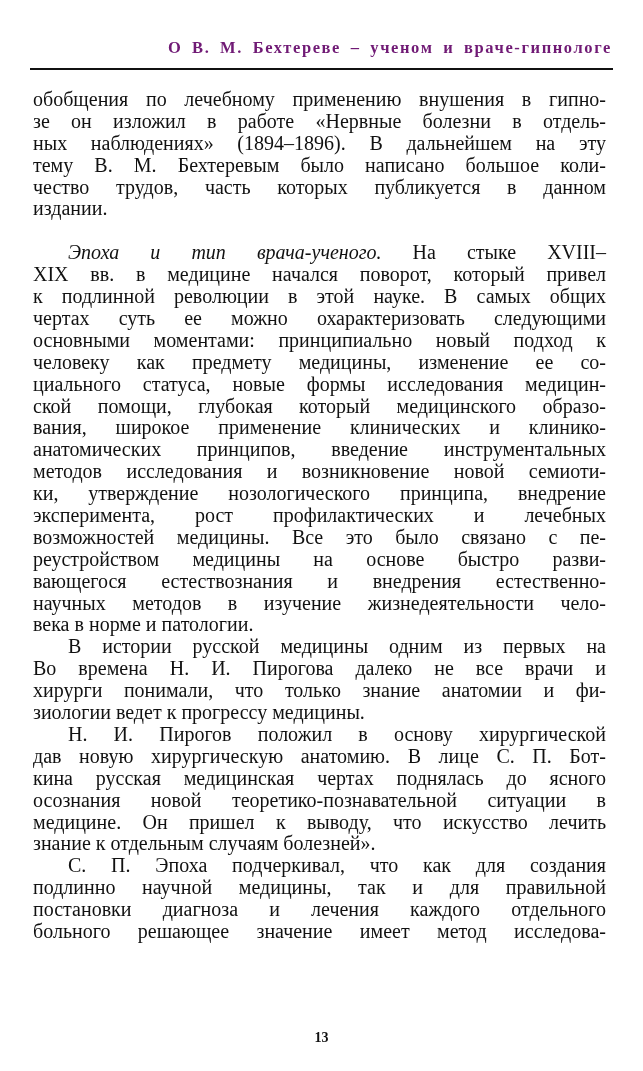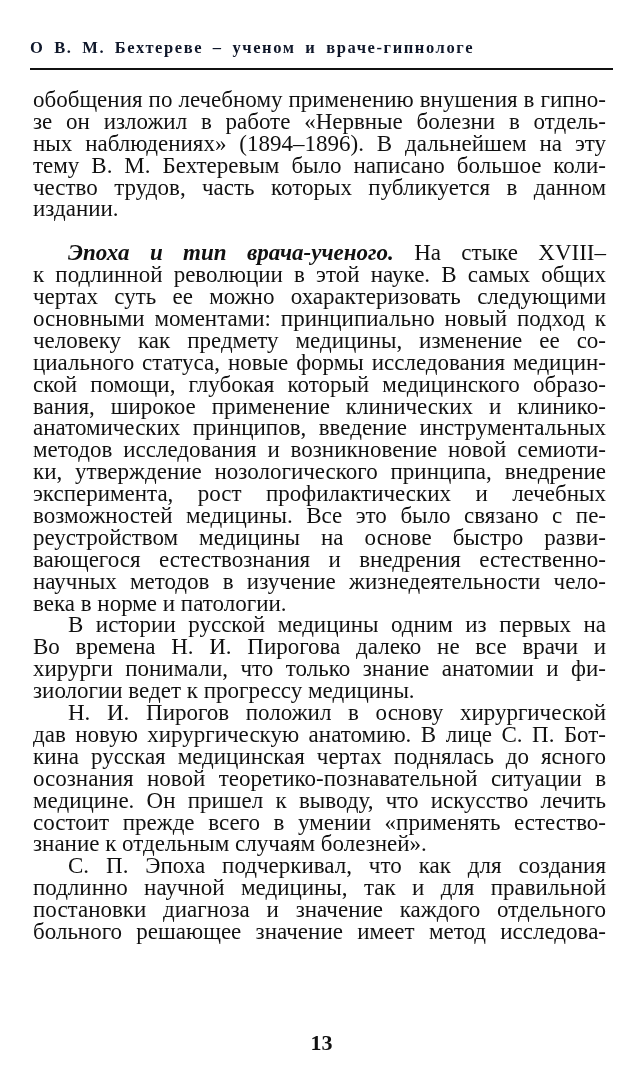--- a/index.html
+++ b/index.html
@@ -19,42 +19,42 @@
       position: absolute;
       left: 0; top: 0;
       width: 643px; height: 1071px;
       background: #ffffff;
     }
     .running-head {
       position: absolute;
       left: 30px;
       width: 582px;
       top: 38px;
-      text-align: left;
+      text-align: right;
       font-family: "Liberation Serif", "DejaVu Serif", serif;
       font-weight: bold;
       font-size: 16.5px;
       letter-spacing: 1.6px;
       word-spacing: 4px;
-      color: #0f172a;
+      color: #701a75;
     }
     .head-rule {
       position: absolute;
       left: 30px;
       width: 583px;
       top: 68px;
       height: 2px;
       background: #111;
     }
     .body-text {
       position: absolute;
       left: 33px;
       width: 573px;
       top: 89px;
-      font-size: 23px;
+      font-size: 20px;
       line-height: 21.9px;
     }
     .line {
       display: block;
       height: 21.9px;
       white-space: nowrap;
       text-align: justify;
       text-align-last: justify;
       overflow: visible;
     }
@@ -63,29 +63,28 @@
     }
     .line.indent {
       padding-left: 35px;
     }
     .gap {
       display: block;
       height: 22px;
     }
     .italic {
       font-style: italic;
-      font-weight: bold;
     }
     .folio {
       position: absolute;
       left: 0;
       width: 643px;
       top: 1030px;
       text-align: center;
-      font-size: 22px;
+      font-size: 14px;
       font-weight: bold;
     }
   </style>
 </head>
 <body>
 
 <div class="page">
 
   <div class="running-head">О В. М. Бехтереве – ученом и враче-гипнологе</div>
   <div class="head-rule"></div>
@@ -98,20 +97,21 @@
       <span class="line">ных наблюдениях» (1894–1896). В дальнейшем на эту</span>
       <span class="line">тему В. М. Бехтеревым было написано большое коли-</span>
       <span class="line">чество трудов, часть которых публикуется в данном</span>
       <span class="line last">издании.</span>
     </div>
 
     <span class="gap"></span>
 
     <div>
       <span class="line indent"><span class="italic">Эпоха и тип врача-ученого.</span> <span>На стыке XVIII–</span></span>
+      <span class="line">XIX вв. в медицине начался поворот, который привел</span>
       <span class="line">к подлинной революции в этой науке. В самых общих</span>
       <span class="line">чертах суть ее можно охарактеризовать следующими</span>
       <span class="line">основными моментами: принципиально новый подход к</span>
       <span class="line">человеку как предмету медицины, изменение ее со-</span>
       <span class="line">циального статуса, новые формы исследования медицин-</span>
       <span class="line">ской помощи, глубокая который медицинского образо-</span>
       <span class="line">вания, широкое применение клинических и клинико-</span>
       <span class="line">анатомических принципов, введение инструментальных</span>
       <span class="line">методов исследования и возникновение новой семиоти-</span>
       <span class="line">ки, утверждение нозологического принципа, внедрение</span>
@@ -129,27 +129,26 @@
       <span class="line">хирурги понимали, что только знание анатомии и фи-</span>
       <span class="line last">зиологии ведет к прогрессу медицины.</span>
     </div>
 
     <div>
       <span class="line indent">Н. И. Пирогов положил в основу хирургической</span>
       <span class="line">дав новую хирургическую анатомию. В лице С. П. Бот-</span>
       <span class="line">кина русская медицинская чертах поднялась до ясного</span>
       <span class="line">осознания новой теоретико-познавательной ситуации в</span>
       <span class="line">медицине. Он пришел к выводу, что искусство лечить</span>
-      <span class="line">состоит прежде всего в умении «применять естество-</span>
       <span class="line last">знание к отдельным случаям болезней».</span>
     </div>
 
     <div>
       <span class="line indent">С. П. Эпоха подчеркивал, что как для создания</span>
       <span class="line">подлинно научной медицины, так и для правильной</span>
-      <span class="line">постановки диагноза и значение каждого отдельного</span>
+      <span class="line">постановки диагноза и лечения каждого отдельного</span>
       <span class="line">больного решающее значение имеет метод исследова-</span>
     </div>
 
   </div>
 
   <div class="folio">13</div>
 </div>
 
 </body></html>

